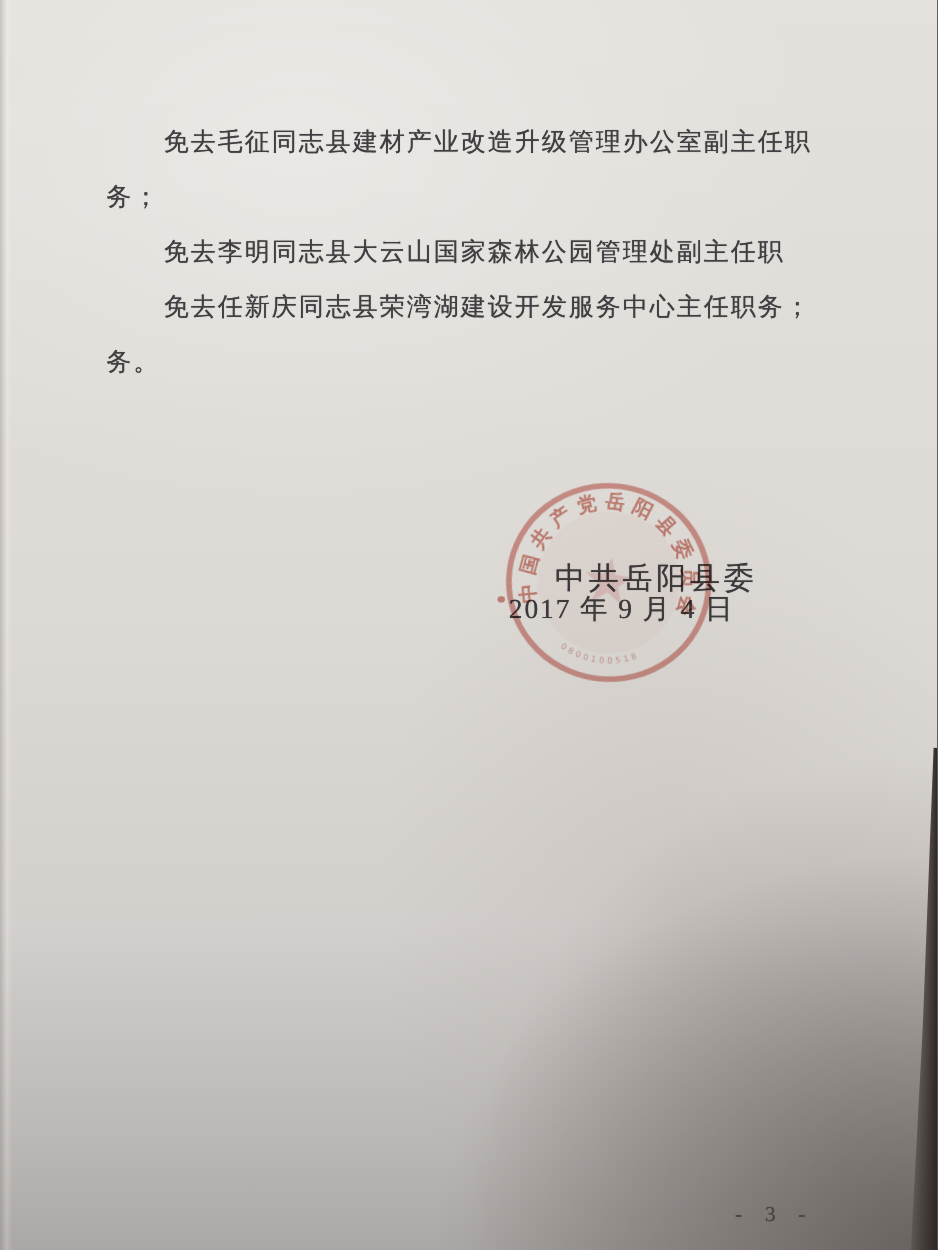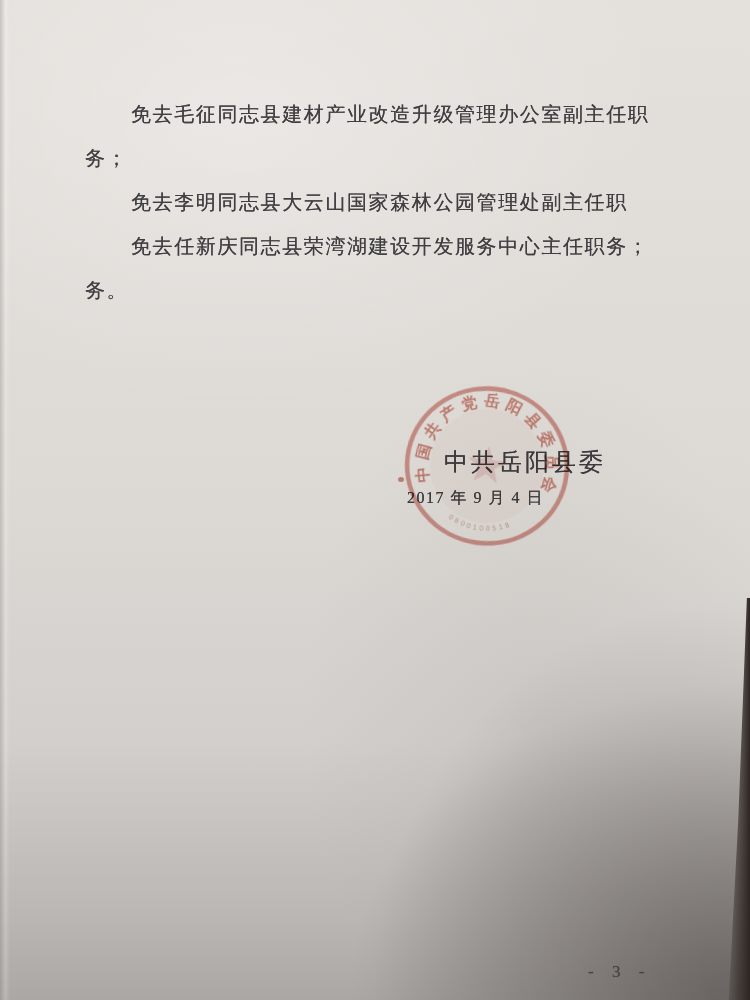--- a/index.html
+++ b/index.html
@@ -41,22 +41,22 @@
   }
   .doc-line{white-space:nowrap;}
   .doc-line.indent{padding-left:46px;}
 
   .signature{
     position:absolute;left:444px;top:446px;
     color:#3b3a3c;font-size:24px;letter-spacing:3px;white-space:nowrap;
     text-shadow:0 0 0.6px rgba(60,59,61,0.85);
   }
   .date{
-    position:absolute;left:407px;top:488px;
-    color:#3b3a3c;font-size:16px;letter-spacing:1.5px;white-space:nowrap;
+    position:absolute;left:407px;top:472px;
+    color:#3b3a3c;font-size:22px;letter-spacing:1.5px;white-space:nowrap;
     text-shadow:0 0 0.6px rgba(60,59,61,0.85);
   }
 
   .seal{
     position:absolute;left:397px;top:380px;width:180px;height:172px;
     transform:rotate(7deg);
     mix-blend-mode:multiply;
     opacity:0.92;
   }
   .seal svg{width:100%;height:100%;}

